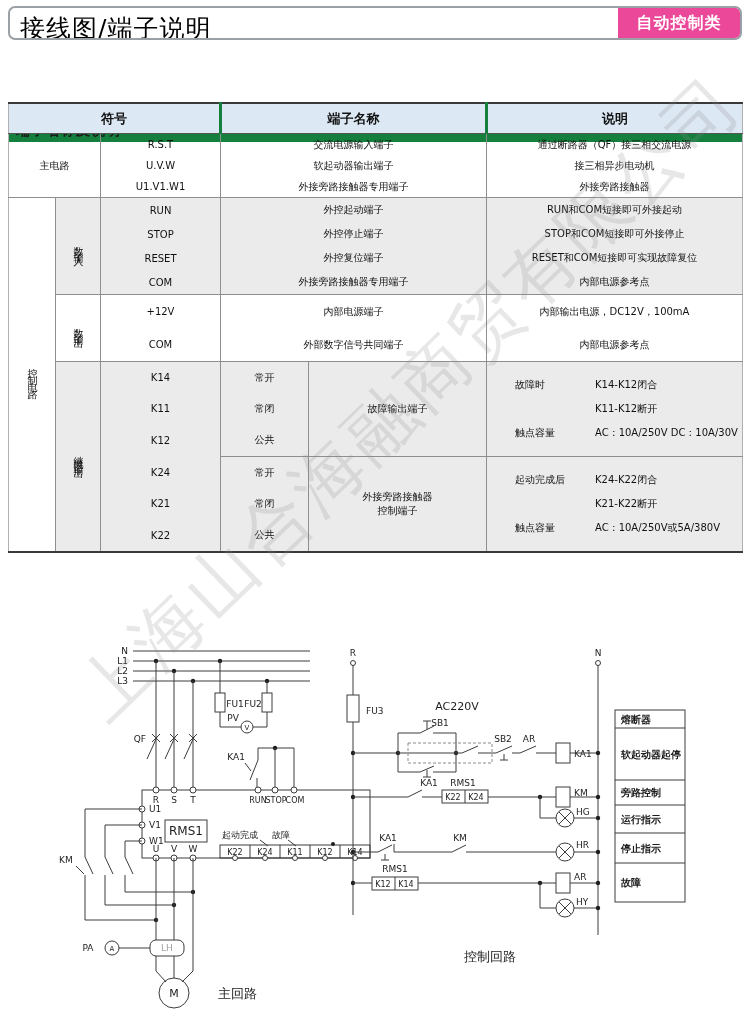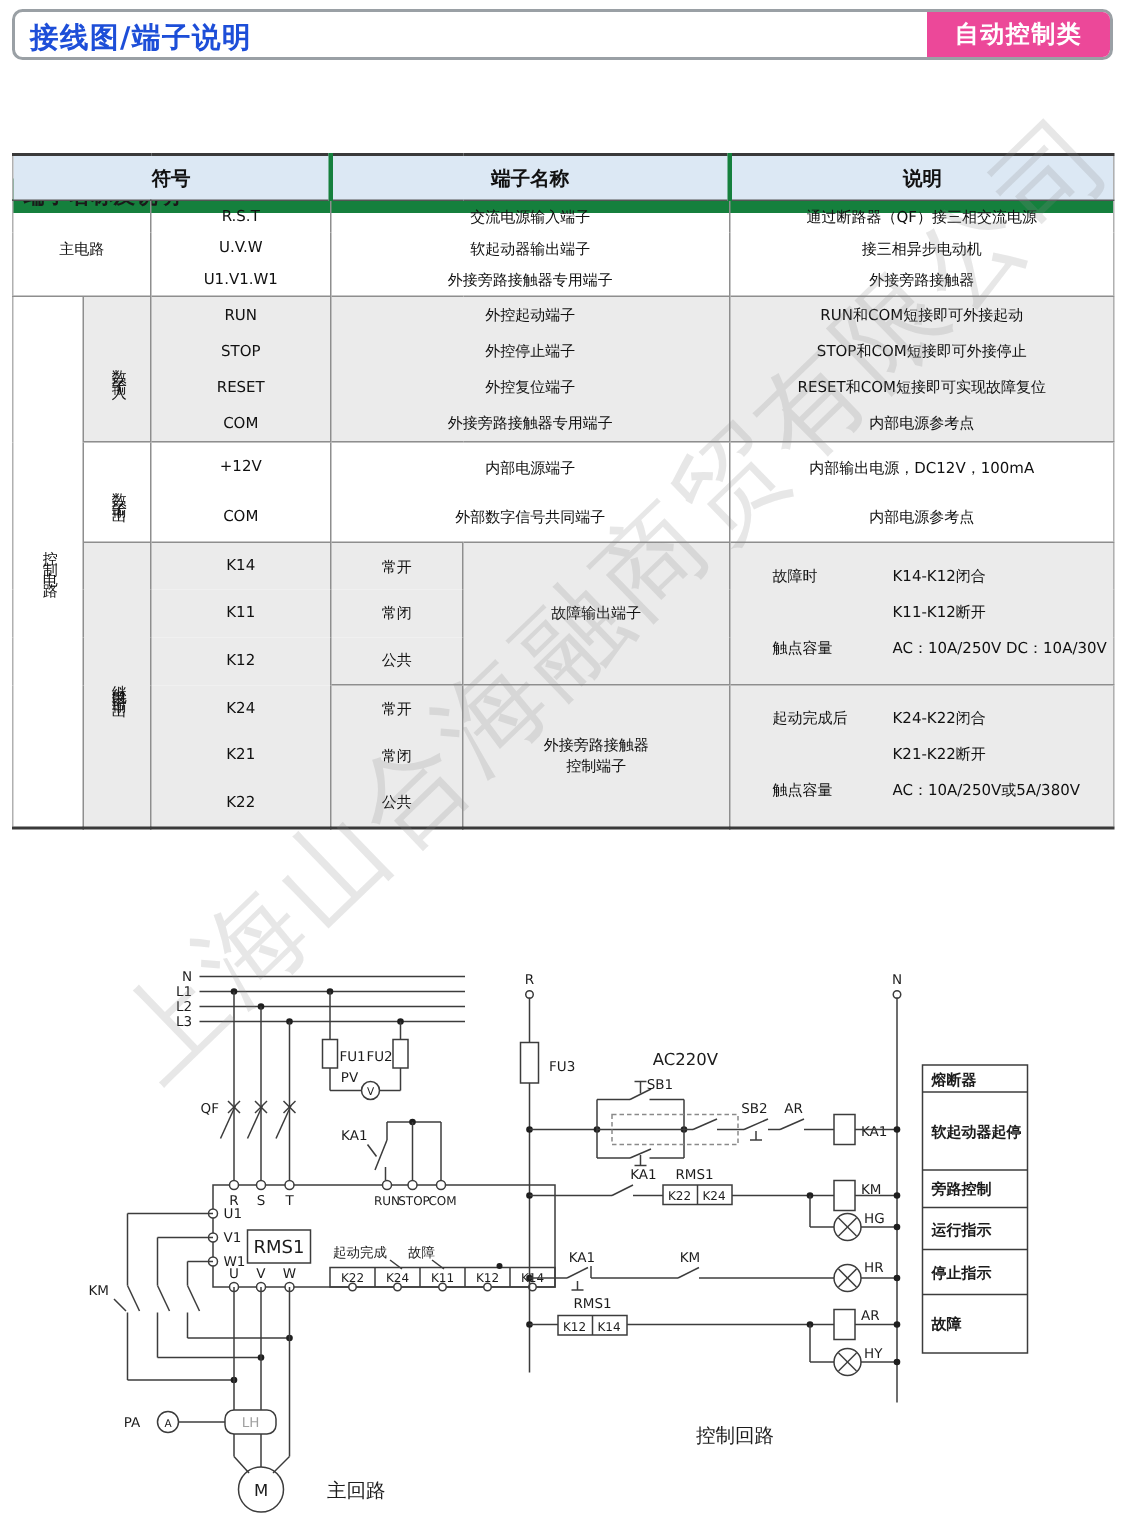--- a/index.html
+++ b/index.html
@@ -1,21 +1,21 @@
 <!DOCTYPE html>
 <html><head>
 <meta charset="utf-8">
 <style>
   html,body{margin:0;padding:0;background:#fff;font-family:"DejaVu Sans","Liberation Sans",sans-serif;}
   #page{position:relative;width:750px;height:1009px;background:#fff;overflow:hidden;}
 
   
   .header-bar{position:absolute;left:8px;top:6px;width:734px;height:34px;border:2px solid #9aa0a5;
     border-radius:7px;overflow:hidden;box-sizing:border-box;}
-  .header-title{position:absolute;left:10px;top:4px;font-size:19px;font-weight:bold;color:#1d4ed8;letter-spacing:1px;}
+  .header-title{position:absolute;left:10px;top:4px;font-size:25px;font-weight:normal;color:#000000;letter-spacing:1px;}
   .header-btn{position:absolute;right:0;top:0;bottom:0;width:122px;background:#ec4899;color:#fff;
     font-size:16px;font-weight:bold;display:flex;align-items:center;justify-content:center;letter-spacing:1px;}
 
   
   .section-bar{position:absolute;left:8px;width:734px;height:23px;background:#15803d;
     display:flex;align-items:center;padding-left:8px;box-sizing:border-box;
     font-size:14px;font-weight:bold;color:#1a1a1a;letter-spacing:1px;margin-top:48px;}
   #sec1{top:71px;} #sec2{top:598px;}
 
   

